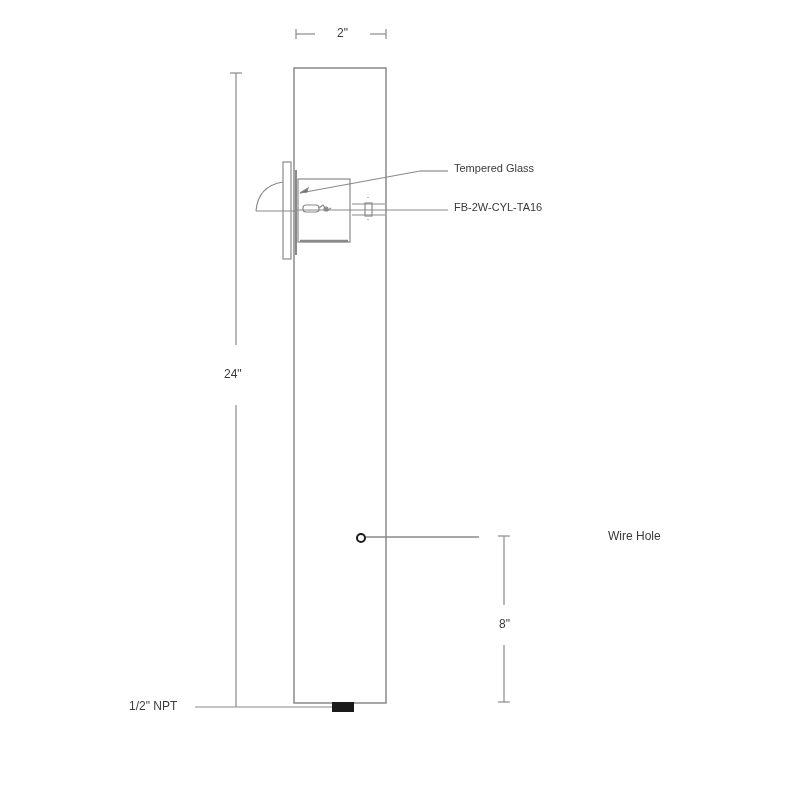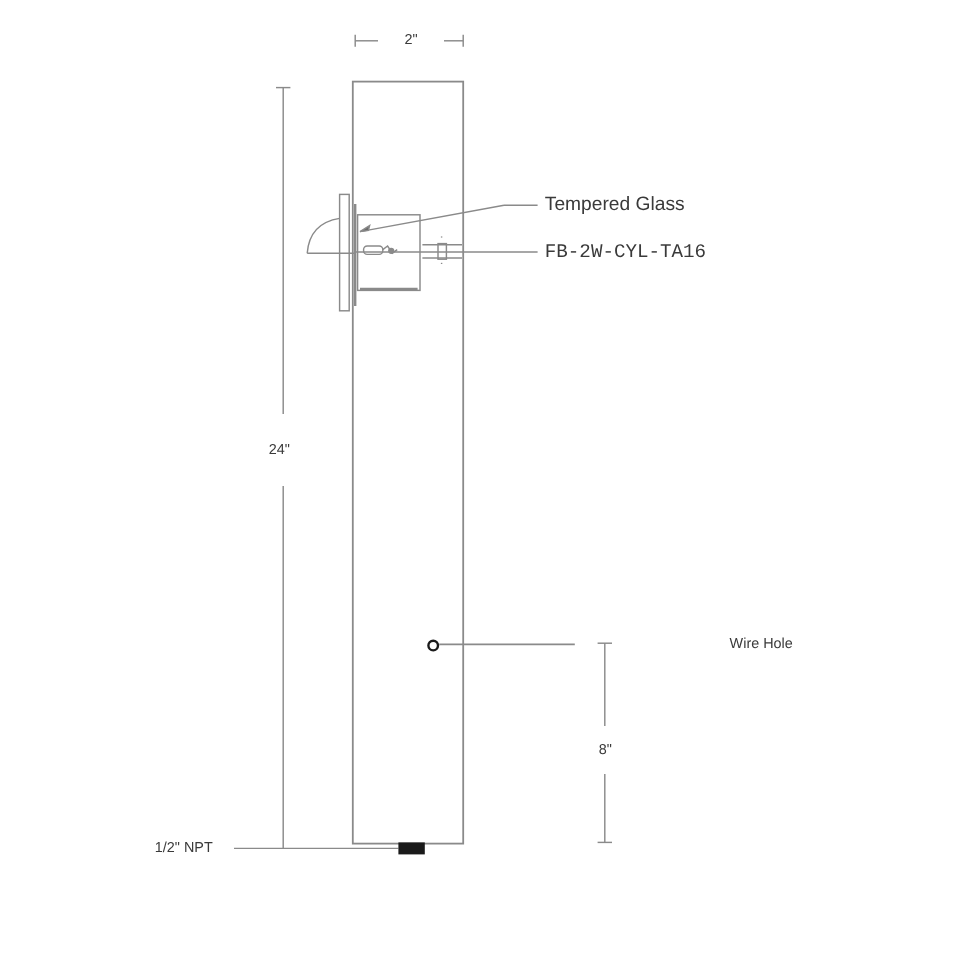--- a/index.html
+++ b/index.html
@@ -1,19 +1,19 @@
 <!DOCTYPE html>
 <html><head>
   <meta charset="utf-8">
   <style>
     html, body { margin: 0; padding: 0; background: #ffffff; }
     body { width: 800px; height: 800px; position: relative; overflow: hidden; font-family: "Liberation Sans", sans-serif; }
     #drawing { position: absolute; left: 0; top: 0; }
     .lbl { position: absolute; color: #3a3a3a; white-space: nowrap; font-family: "Liberation Sans", sans-serif; }
-    .lbl-lg { font-size: 16px; text-align: center; }
+    .lbl-lg { font-size: 11px; text-align: center; }
     .lbl-sm { font-size: 12px; }
     .lbl-dim { font-size: 12px; background: #fff; padding: 0 2px; }
   </style>
 </head>
 <body>
 
 <svg id="drawing" width="800" height="800" viewBox="0 0 800 800" xmlns="http://www.w3.org/2000/svg">
 
   <g stroke="#8a8a8a" stroke-width="1.2" fill="none">
     <line x1="296" y1="29" x2="296" y2="39"></line>
@@ -76,16 +76,16 @@
 
   <g>
     <line x1="195" y1="707" x2="332" y2="707" stroke="#8a8a8a" stroke-width="1.2"></line>
     <rect x="332" y="702" width="22" height="10" fill="#1a1a1a"></rect>
   </g>
 </svg>
 
 <div class="lbl lbl-sm" style="left:337px; top:26px;">2"</div>
 <div class="lbl lbl-dim" style="left:222px; top:367px;">24"</div>
 <div class="lbl lbl-lg" style="left:454px; top:162px;">Tempered Glass</div>
-<div class="lbl lbl-lg" style="left:454px; top:201px;font-family:Liberation Mono, monospace;">FB-2W-CYL-TA16</div>
+<div class="lbl lbl-lg" style="left:454px; top:201px;">FB-2W-CYL-TA16</div>
 <div class="lbl lbl-sm" style="left:608px; top:529px;">Wire Hole</div>
 <div class="lbl lbl-dim" style="left:497px; top:617px;">8"</div>
 <div class="lbl lbl-sm" style="left:129px; top:699px;">1/2" NPT</div>
 
 </body></html>

